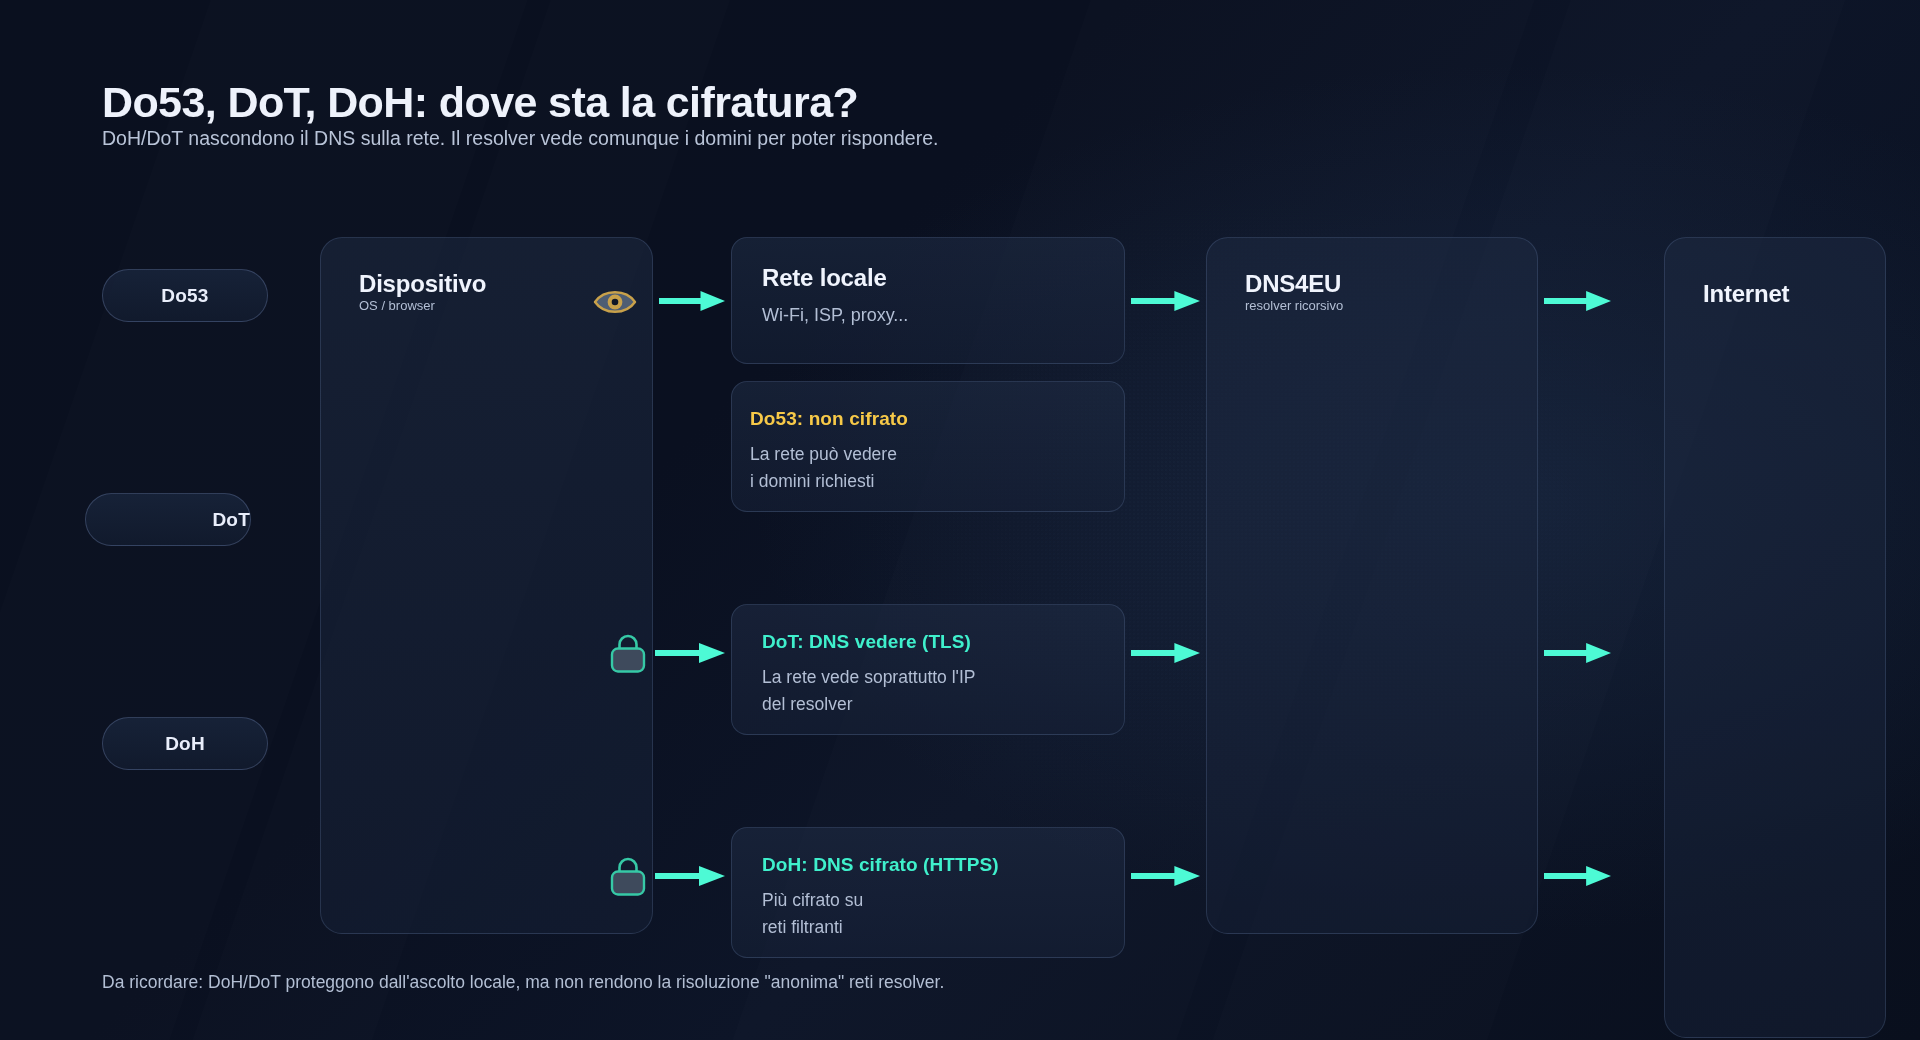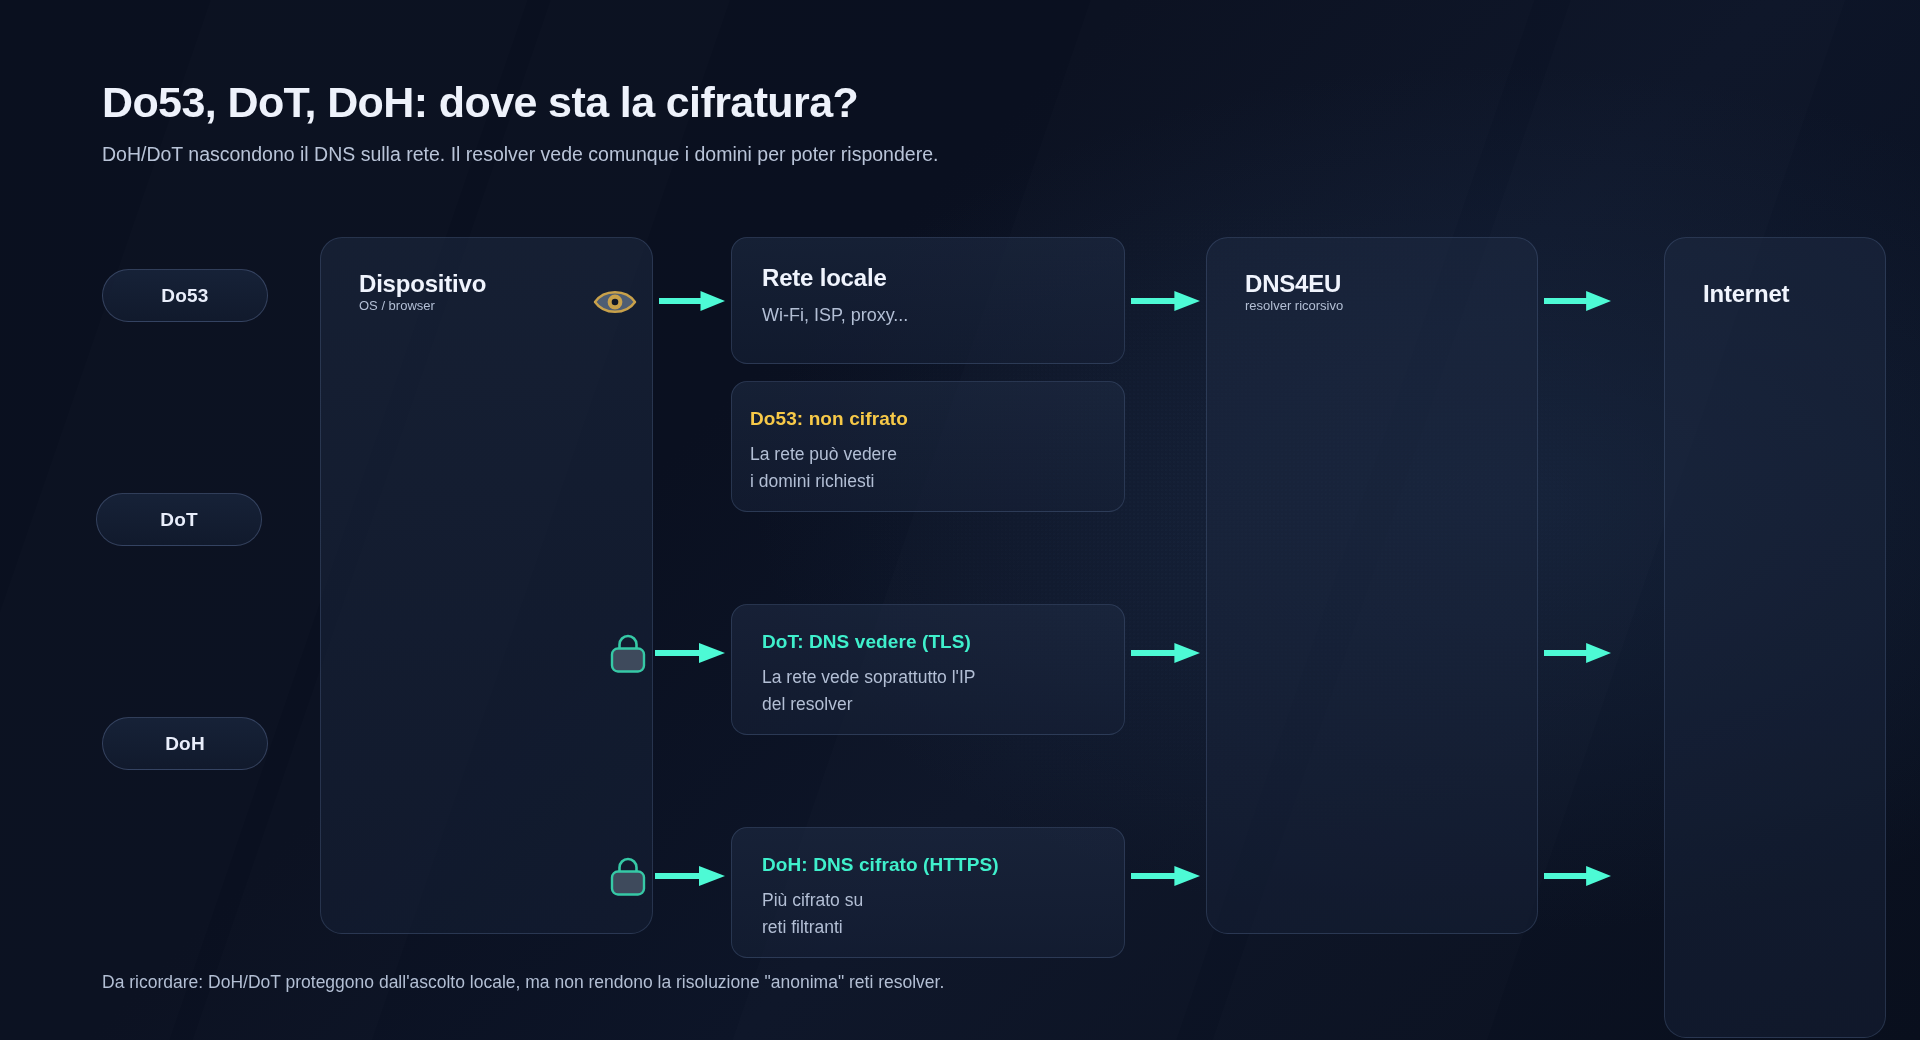--- a/index.html
+++ b/index.html
@@ -58,21 +58,20 @@
   .header { position: absolute; left: 102px; top: 78px; width: 1400px; }
   .page-title {
     font-size: 43px;
     font-weight: 700;
     letter-spacing: -0.6px;
     color: #eef2fb;
     font-stretch: condensed;
     white-space: nowrap;
   }
   .page-subtitle {
-    margin-top: 16px;
     font-size: 19.5px;
     font-weight: 400;
     color: #b9c4d8;
     white-space: nowrap;
   }
 
   .footnote {
     position: absolute;
     left: 102px;
     top: 972px;
@@ -91,21 +90,21 @@
     background: linear-gradient(180deg, rgba(26,38,62,0.78) 0%, rgba(19,28,48,0.78) 100%);
     display: flex;
     align-items: center;
     justify-content: center;
     font-size: 19px;
     font-weight: 700;
     color: #e9eefb;
     letter-spacing: 0.2px;
   }
   .pill.p-do53 { left: 102px; top: 269px; }
-  .pill.p-dot  { left: 96px; top: 493px; }
+  .pill.p-dot  { left: 85px; top: 493px; justify-content: flex-end; }
   .pill.p-doh  { left: 102px; top: 717px; }
 
   
   .col {
     position: absolute;
     border-radius: 22px;
     border: 1px solid rgba(118,145,190,0.22);
     background: linear-gradient(180deg, rgba(30,42,66,0.55) 0%, rgba(22,32,54,0.55) 100%);
   }
   .col.c-device   { left: 320px;  top: 237px; width: 333px; height: 697px; }

